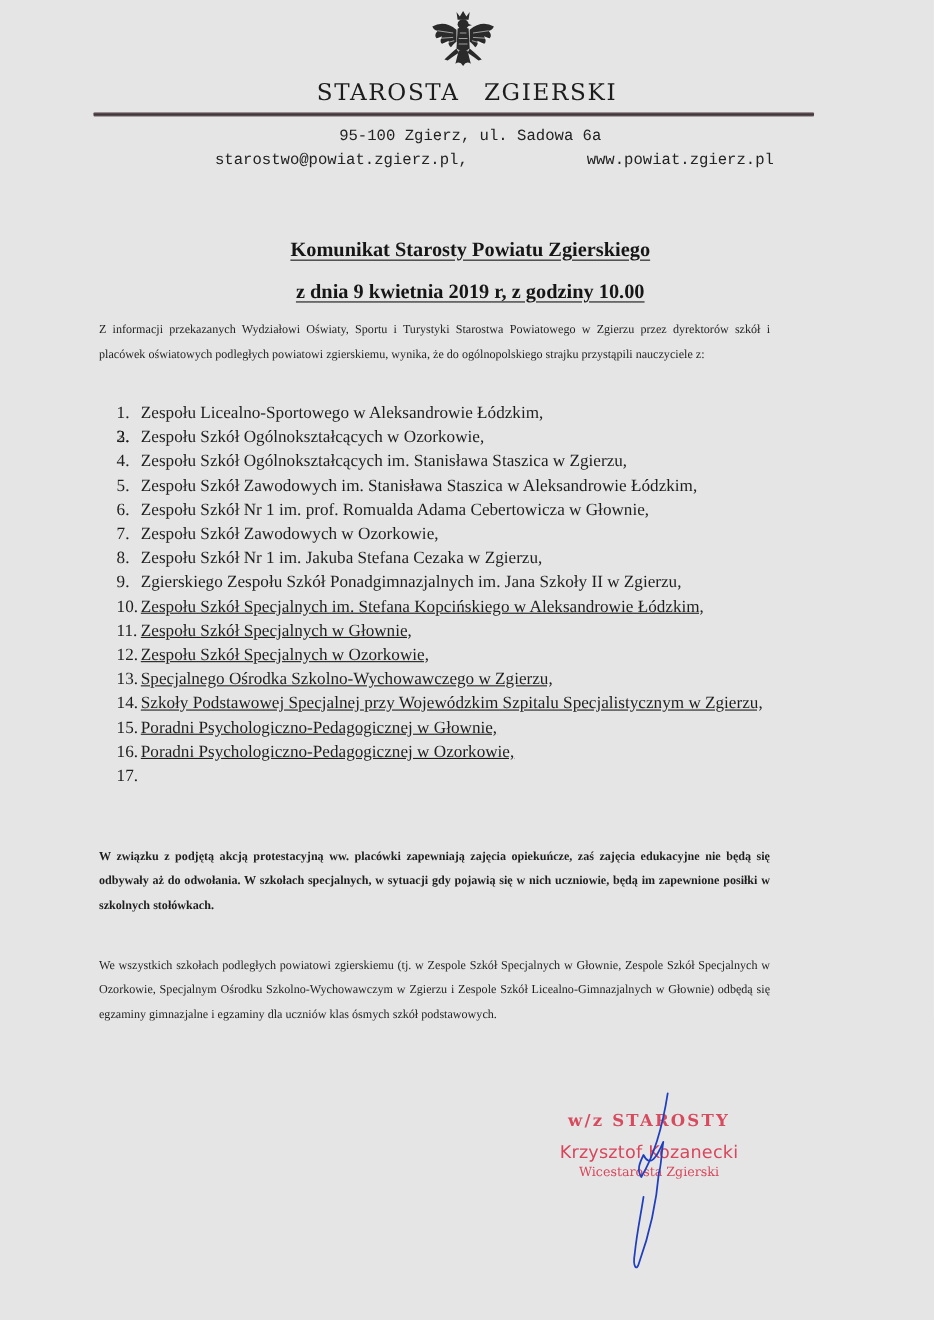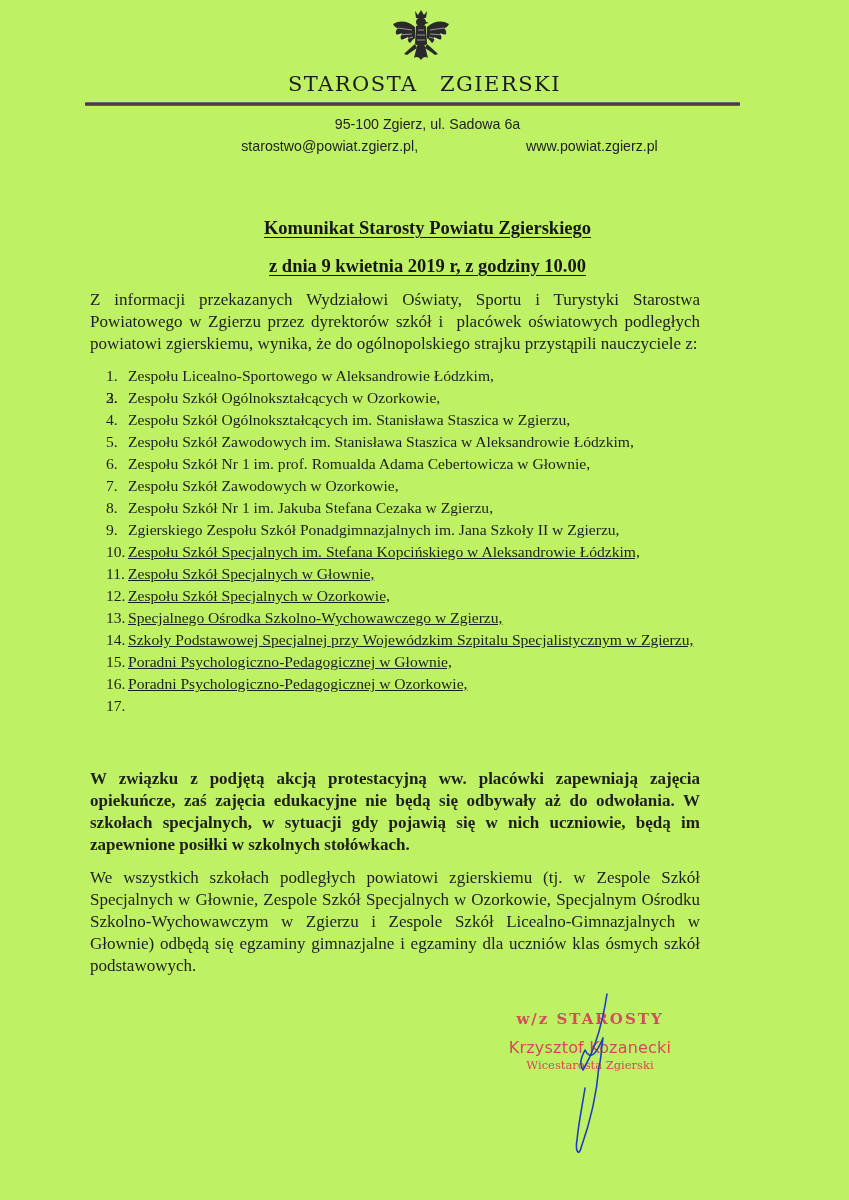--- a/index.html
+++ b/index.html
@@ -1,41 +1,41 @@
 <!DOCTYPE html>
 <html><head>
   <meta charset="utf-8">
   <style>
     html, body { margin: 0; padding: 0; background: #ffffff; }
     body { width: 849px; height: 1200px; position: relative; overflow: hidden; color: #1a1a1a; }
-    .page { position: absolute; left: 0; top: 0; width: 849px; height: 1200px; background: #bef264; }
+    .page { position: absolute; left: 0; top: 0; width: 849px; height: 1200px; background: #e5e5e5; }
 
     
     .emblem { position: absolute; left: 390px; top: 8px; width: 62px; height: 58px; }
     .office-title { position: absolute; left: 0; width: 849px; top: 72px; text-align: center;
       font-family: "DejaVu Serif", serif; font-size: 21px; letter-spacing: 1.5px; color: #1c1c1c; }
     .office-title span { display: inline-block; margin-left: 24px; }
     .header-rule { position: absolute; left: 85px; top: 102px; width: 655px; height: 4px;
       background: linear-gradient(#8a7b80, #3b3035 45%, #6e6266 100%); border-radius: 1px; }
     .contact { position: absolute; left: 0; width: 841px; top: 114px; text-align: center;
-      font-family: Liberation Sans, sans-serif; font-size: 14.2px; line-height: 21.5px; color: #222; }
+      font-family: Liberation Mono, monospace; font-size: 14.2px; line-height: 21.5px; color: #222; }
     .contact div { padding-left: 14px; }
     .contact .emails span { display: inline-block; margin-left: 44px; }
     .contact .emails .gap { width: 20px; }
 
     
     .doc-title { position: absolute; left: 0; width: 849px; text-align: center;
       font-family: "Liberation Serif", serif; font-weight: bold; font-size: 18.5px;
       text-decoration: underline; text-underline-offset: 3px; color: #161616; }
     .doc-title.t1 { top: 218px; padding-left: 3px; }
     .doc-title.t2 { top: 256px; padding-left: 3px; }
 
     
     .para { position: absolute; left: 90px; width: 610px;
-      font-family: "Liberation Serif", serif; font-size: 17px; line-height: 22px;
+      font-family: "Liberation Serif", serif; font-size: 11px; line-height: 22px;
       text-align: justify; color: #1e1e1e; }
     .p-intro { top: 289px; }
     .p-protest { top: 768px; font-weight: bold; }
     .p-exams { top: 867px; }
 
     .school-list { position: absolute; left: 106px; top: 365px; width: 600px; margin: 0; padding: 0; list-style: none;
       font-family: "Liberation Serif", serif; font-size: 15.6px; line-height: 22px; color: #1e1e1e; }
     .school-list li { position: relative; padding-left: 22px; }
     .school-list li .num { position: absolute; left: 0; top: 0; }
     .school-list li.two-digit .num { left: 0; }

